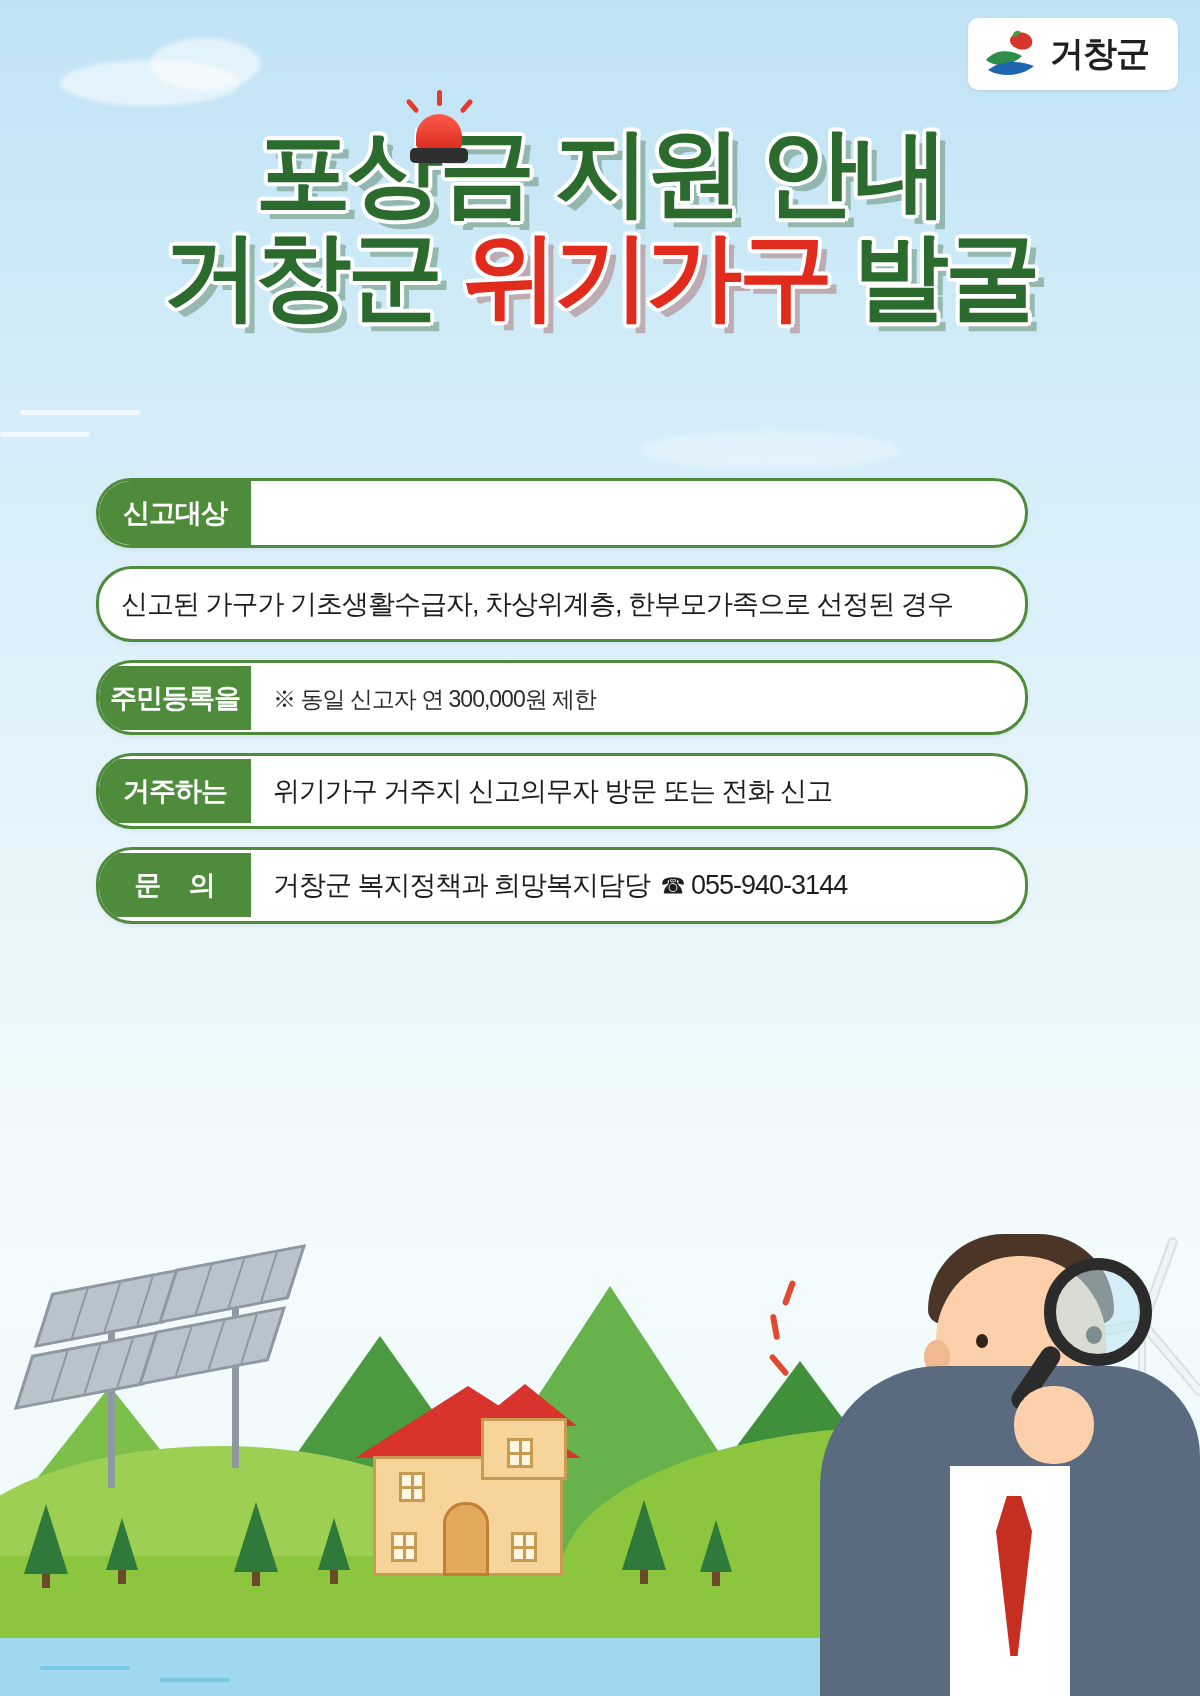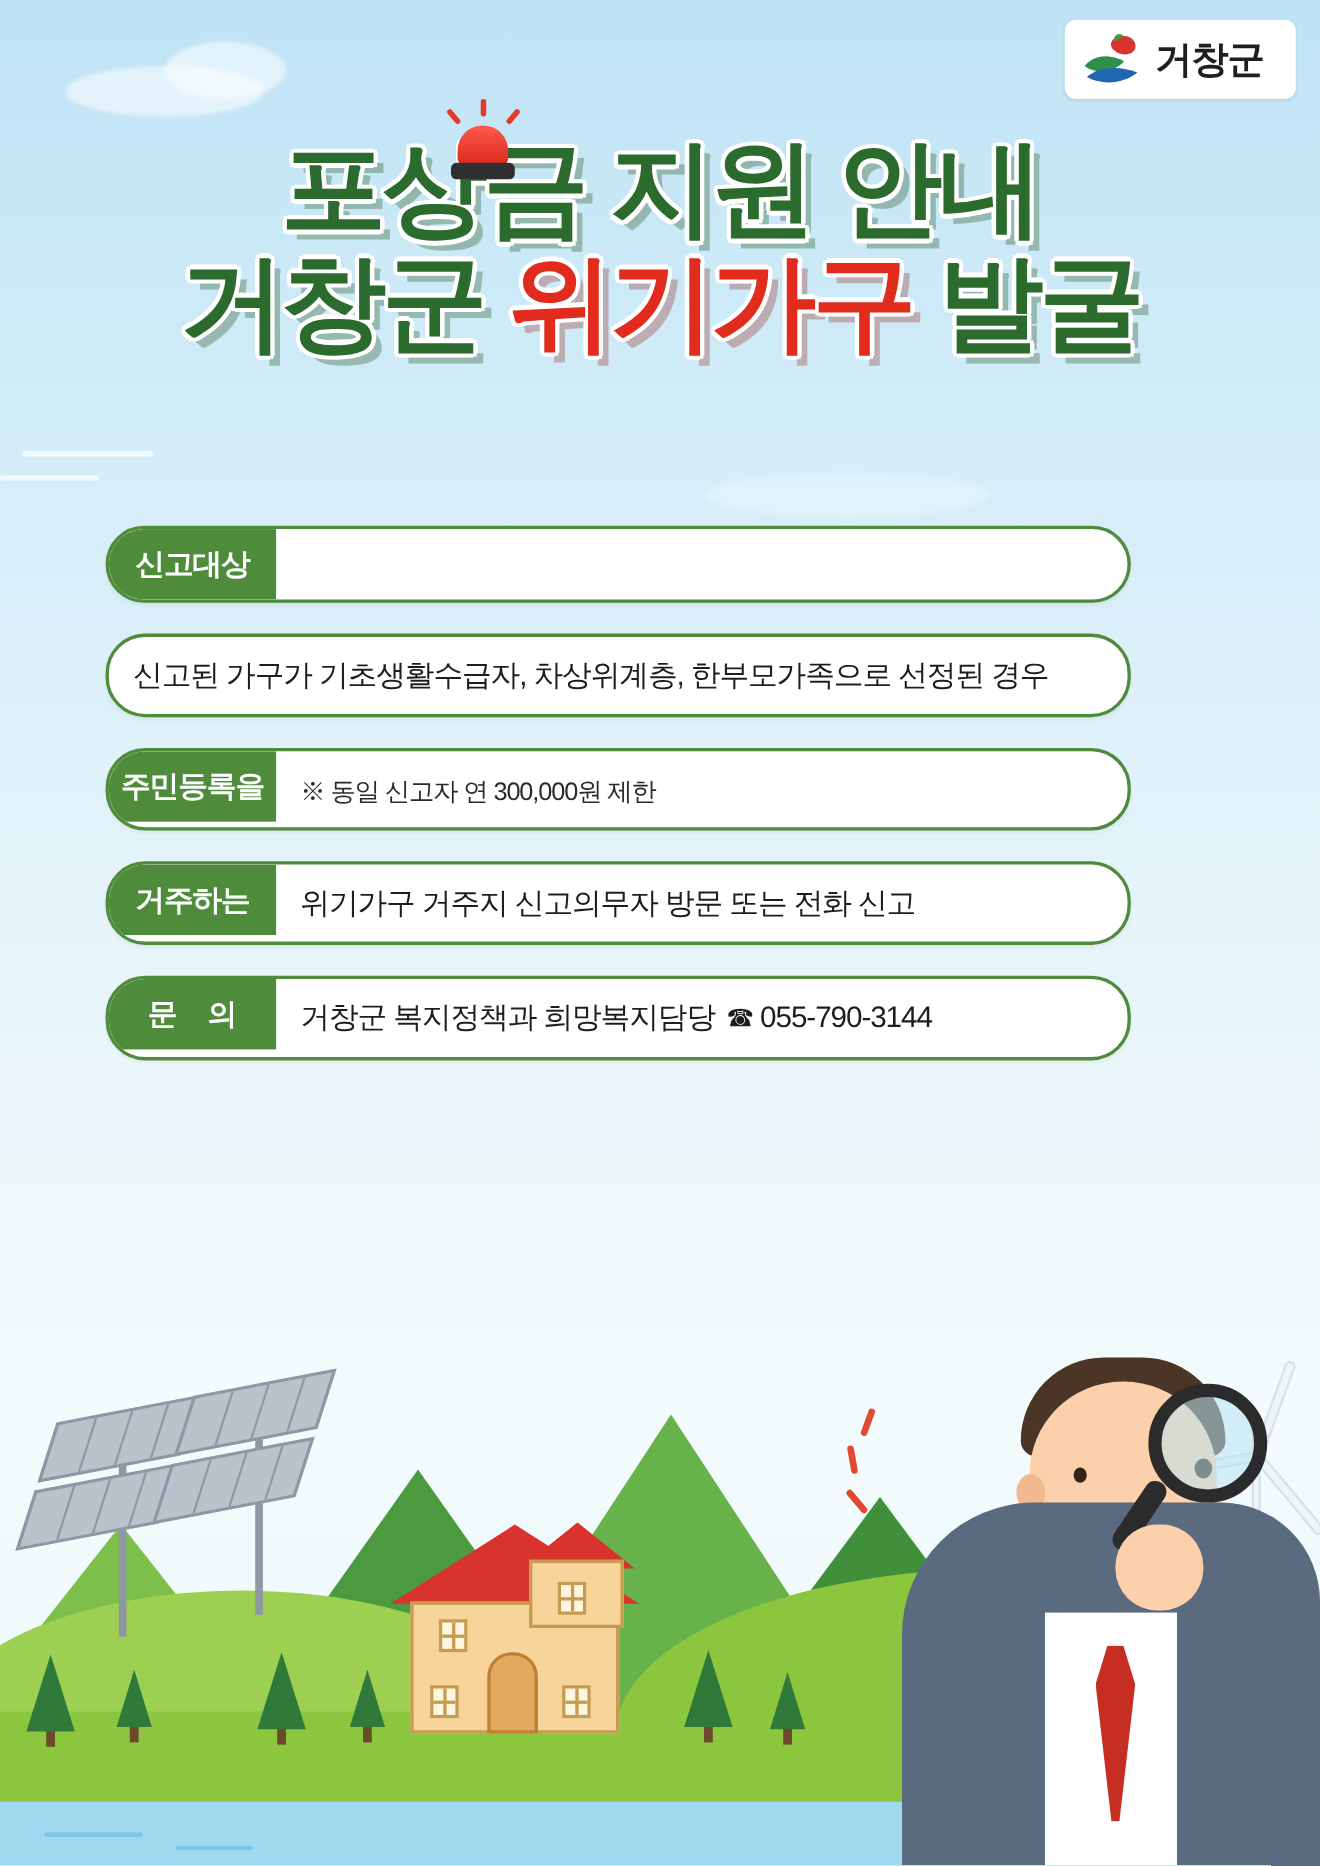--- a/index.html
+++ b/index.html
@@ -123,25 +123,25 @@
 
   
   .info-list {
     position: absolute;
     top: 478px;
     left: 96px;
     width: 932px;
   }
   .info-row {
     display: flex;
-    align-items: flex-start;
+    align-items: center;
     background: #ffffff;
     border-radius: 36px;
     border: 3px solid #4e8b3a;
-    margin-bottom: 28px;
+    margin-bottom: 18px;
     overflow: hidden;
     box-shadow: 0 2px 4px rgba(0,0,0,0.06);
   }
   .info-label {
     flex: 0 0 152px;
     background: #4e8b3a;
     color: #ffffff;
     font-size: 27px;
     font-weight: bold;
     letter-spacing: -1px;
@@ -387,21 +387,21 @@
     <div class="info-row">
       <div class="info-label">거주하는</div>
       <div class="info-value">
         <span>위기가구 거주지 신고의무자 방문 또는 전화 신고</span>
       </div>
     </div>
 
     <div class="info-row">
       <div class="info-label spaced">문 의</div>
       <div class="info-value">
-        <span><span>거창군 복지정책과 희망복지담당</span><span class="phone-ico">☎</span><span>055-790-3144</span></span>
+        <span><span>거창군 복지정책과 희망복지담당</span><span class="phone-ico">☎</span><span>055-940-3144</span></span>
       </div>
     </div>
 
   </div>
 
   <div class="scene">
 
     <div class="mtn" style="left:210px;border-left:170px solid transparent;border-right:170px solid transparent;border-bottom:240px solid #4c9a3f;"></div>
     <div class="mtn" style="left:420px;border-left:190px solid transparent;border-right:190px solid transparent;border-bottom:290px solid #67b24a;"></div>
     <div class="mtn" style="left:640px;border-left:160px solid transparent;border-right:160px solid transparent;border-bottom:215px solid #3f8f3b;"></div>

